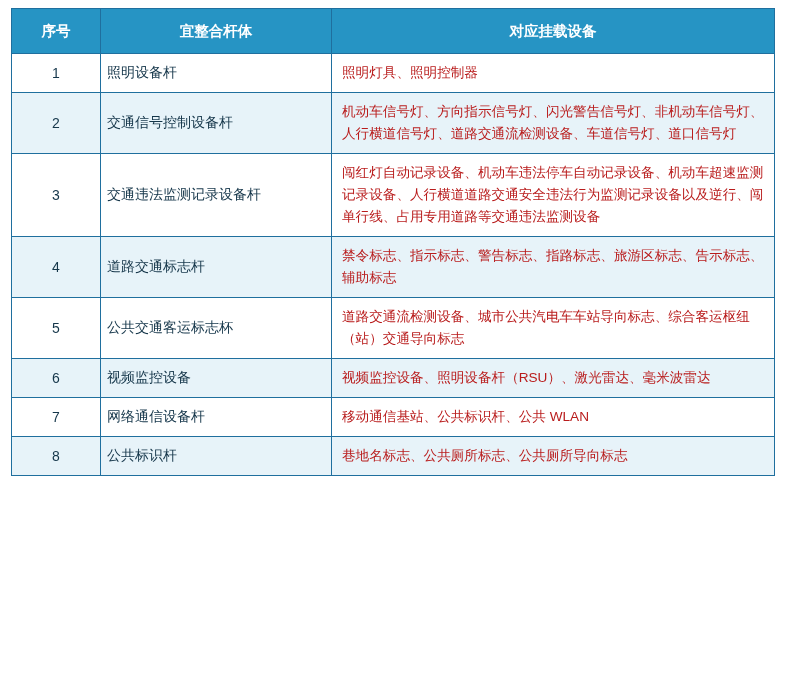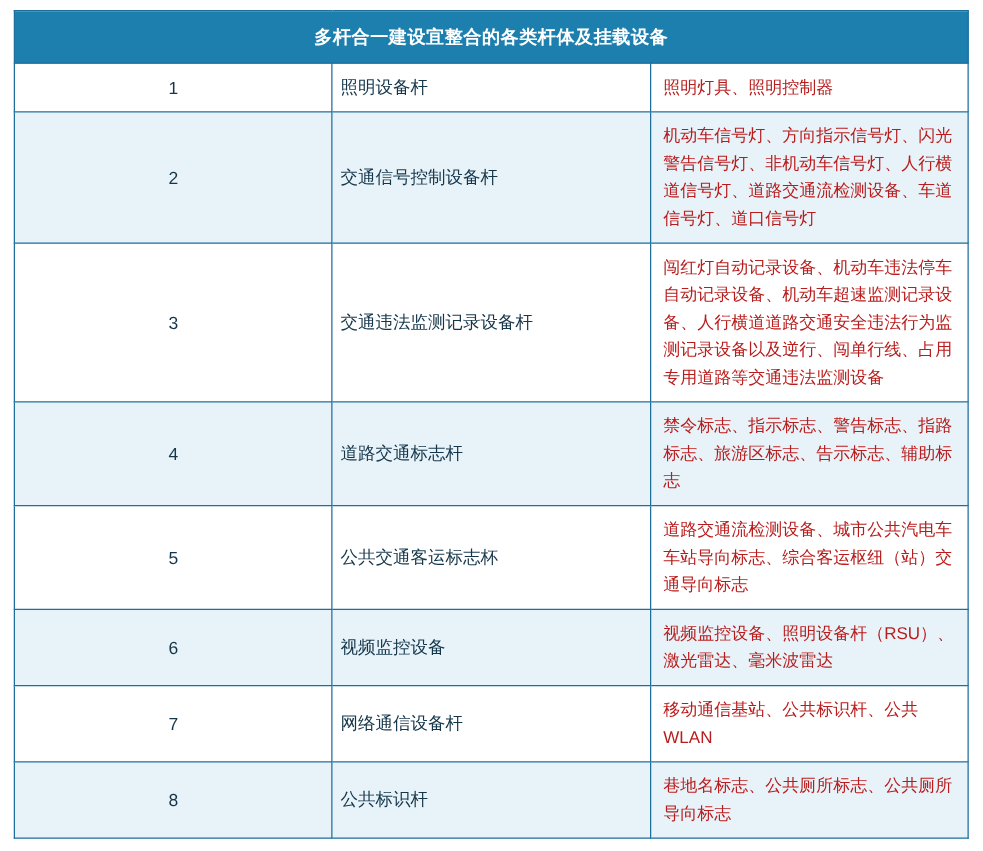--- a/index.html
+++ b/index.html
@@ -73,21 +73,23 @@
     background: #ffffff;
   }
 </style>
 </head>
 <body>
 
 <div class="table-wrap">
   <table class="pole-table">
     <tbody>
       <tr>
-        <td class="title-cell" colspan="3">多杆合一建设宜整合的各类杆体及挂载设备</td>
+        <td class="header-cell" style="width:76px;">序号</td>
+        <td class="header-cell" style="width:218px;">宜整合杆体</td>
+        <td class="header-cell">对应挂载设备</td>
       </tr>
 
       <tr class="plain">
         <td class="num">1</td>
         <td class="pole">照明设备杆</td>
         <td class="equip">照明灯具、照明控制器</td>
       </tr>
 
       <tr class="alt">
         <td class="num">2</td>

